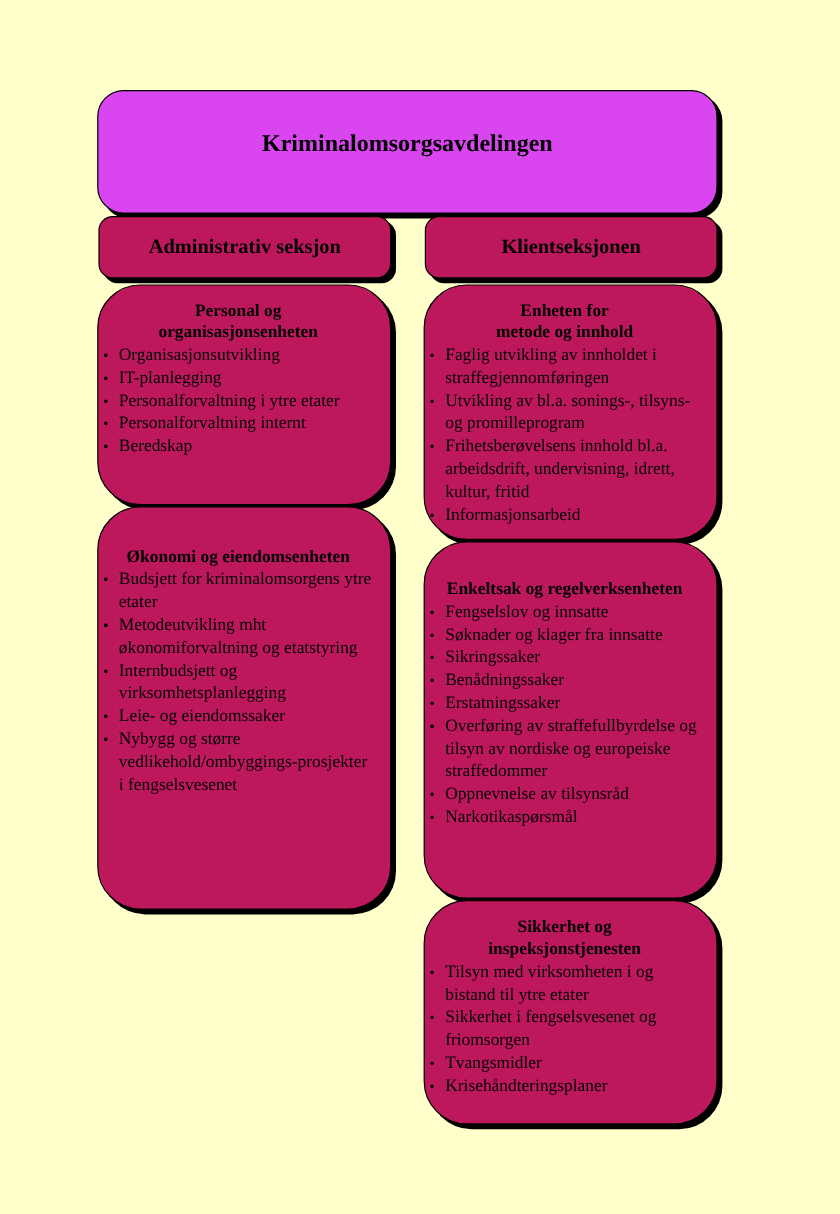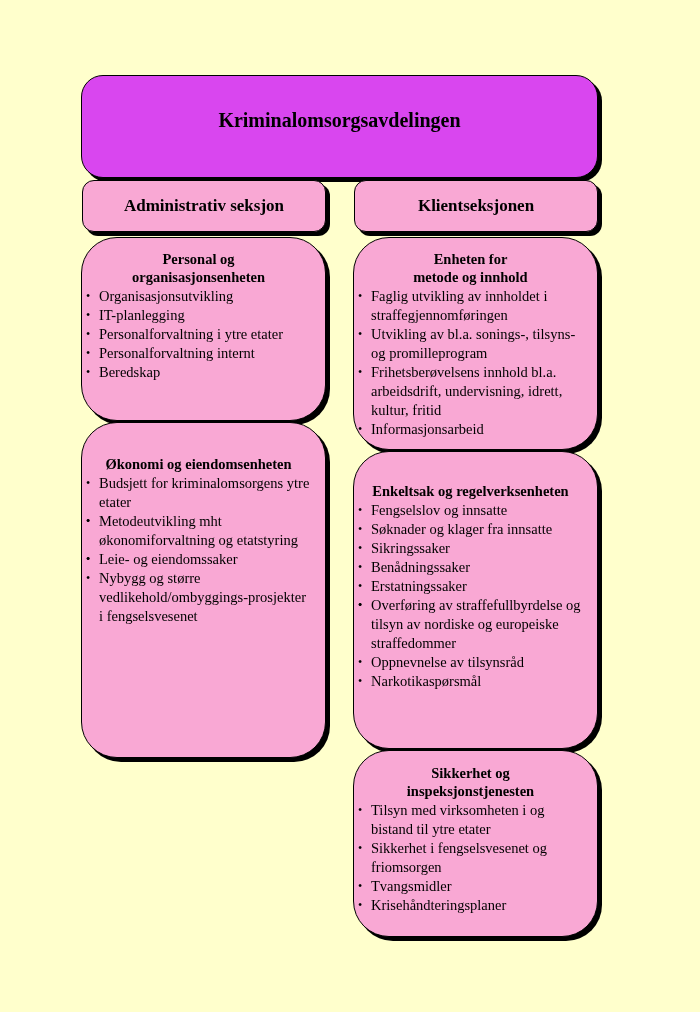--- a/index.html
+++ b/index.html
@@ -8,21 +8,21 @@
     background: #ffffcc;
     position: relative;
     overflow: hidden;
     font-family: "Liberation Serif", "DejaVu Serif", serif;
     color: #000;
   }
   .box {
     position: absolute;
     box-sizing: border-box;
     border: 1px solid #000;
-    background: #f9a8d4;
+    background: #be185d;
     box-shadow: 4px 4px 0 #000;
   }
   .top {
     left: 81px; top: 75px; width: 517px; height: 103px;
     background: #d946ef;
     border-radius: 22px;
     display: flex; align-items: center; justify-content: center;
   }
   .top .title { font-weight: bold; font-size: 20px; margin-top: -12px; }
   .section {
@@ -89,21 +89,21 @@
 </div>
 
 <div class="box unit u2">
   <div class="head">
     <div>Økonomi og eiendomsenheten</div>
   </div>
   <ul>
     <li><span class="bullet">•</span><span>Budsjett for kriminalomsorgens ytre etater</span></li>
     <li><span class="bullet">•</span></li>
     <li><span class="bullet">•</span><span>Metodeutvikling mht økonomiforvaltning og etatstyring</span></li>
-    <li><span class="bullet">•</span></li>
+    <li><span class="bullet">•</span><span>Internbudsjett og virksomhetsplanlegging</span></li>
     <li><span class="bullet">•</span><span>Leie- og eiendomssaker</span></li>
     <li><span class="bullet">•</span><span>Nybygg og større vedlikehold/ombyggings-prosjekter i fengselsvesenet</span></li>
   </ul>
 </div>
 
 <div class="box unit u3">
   <div class="head">
     <div>Enheten for</div>
     <div>metode og innhold</div>
   </div>

